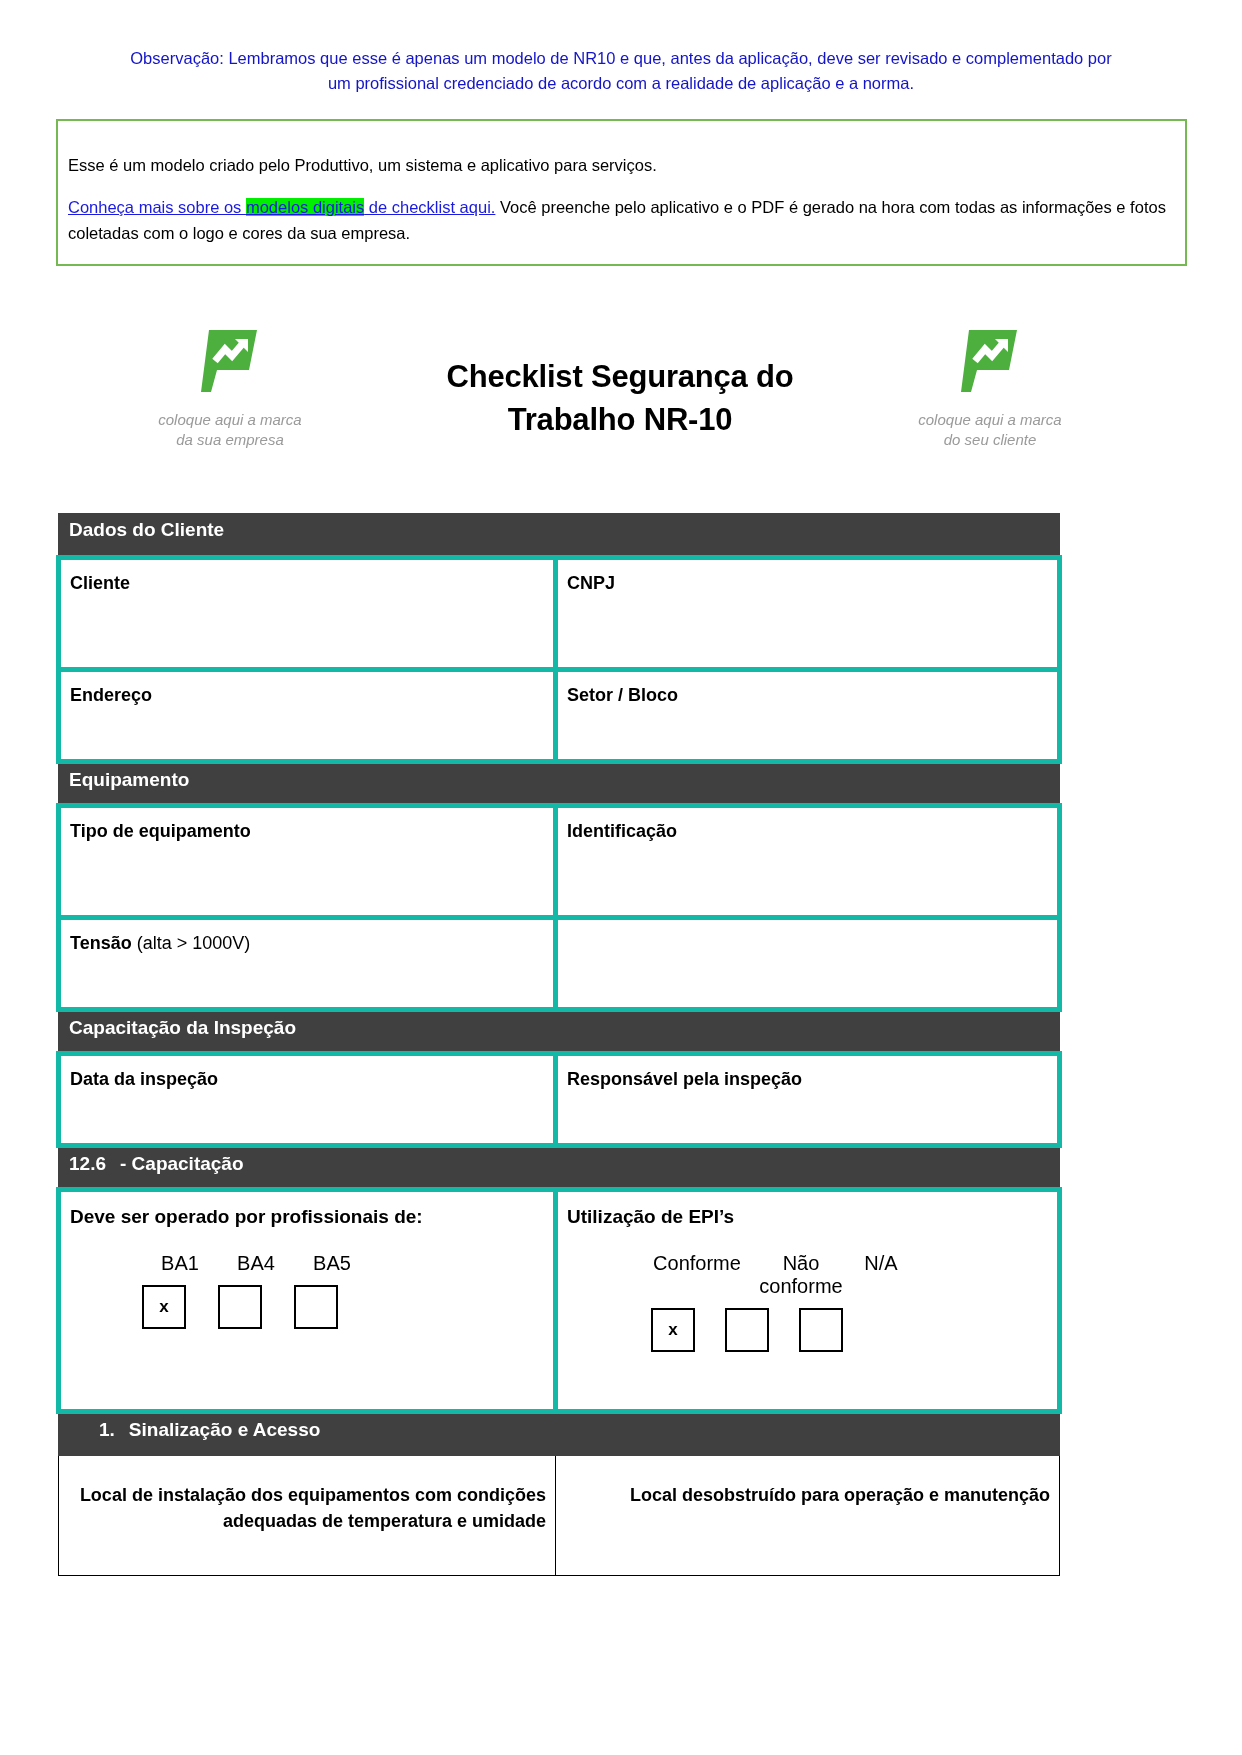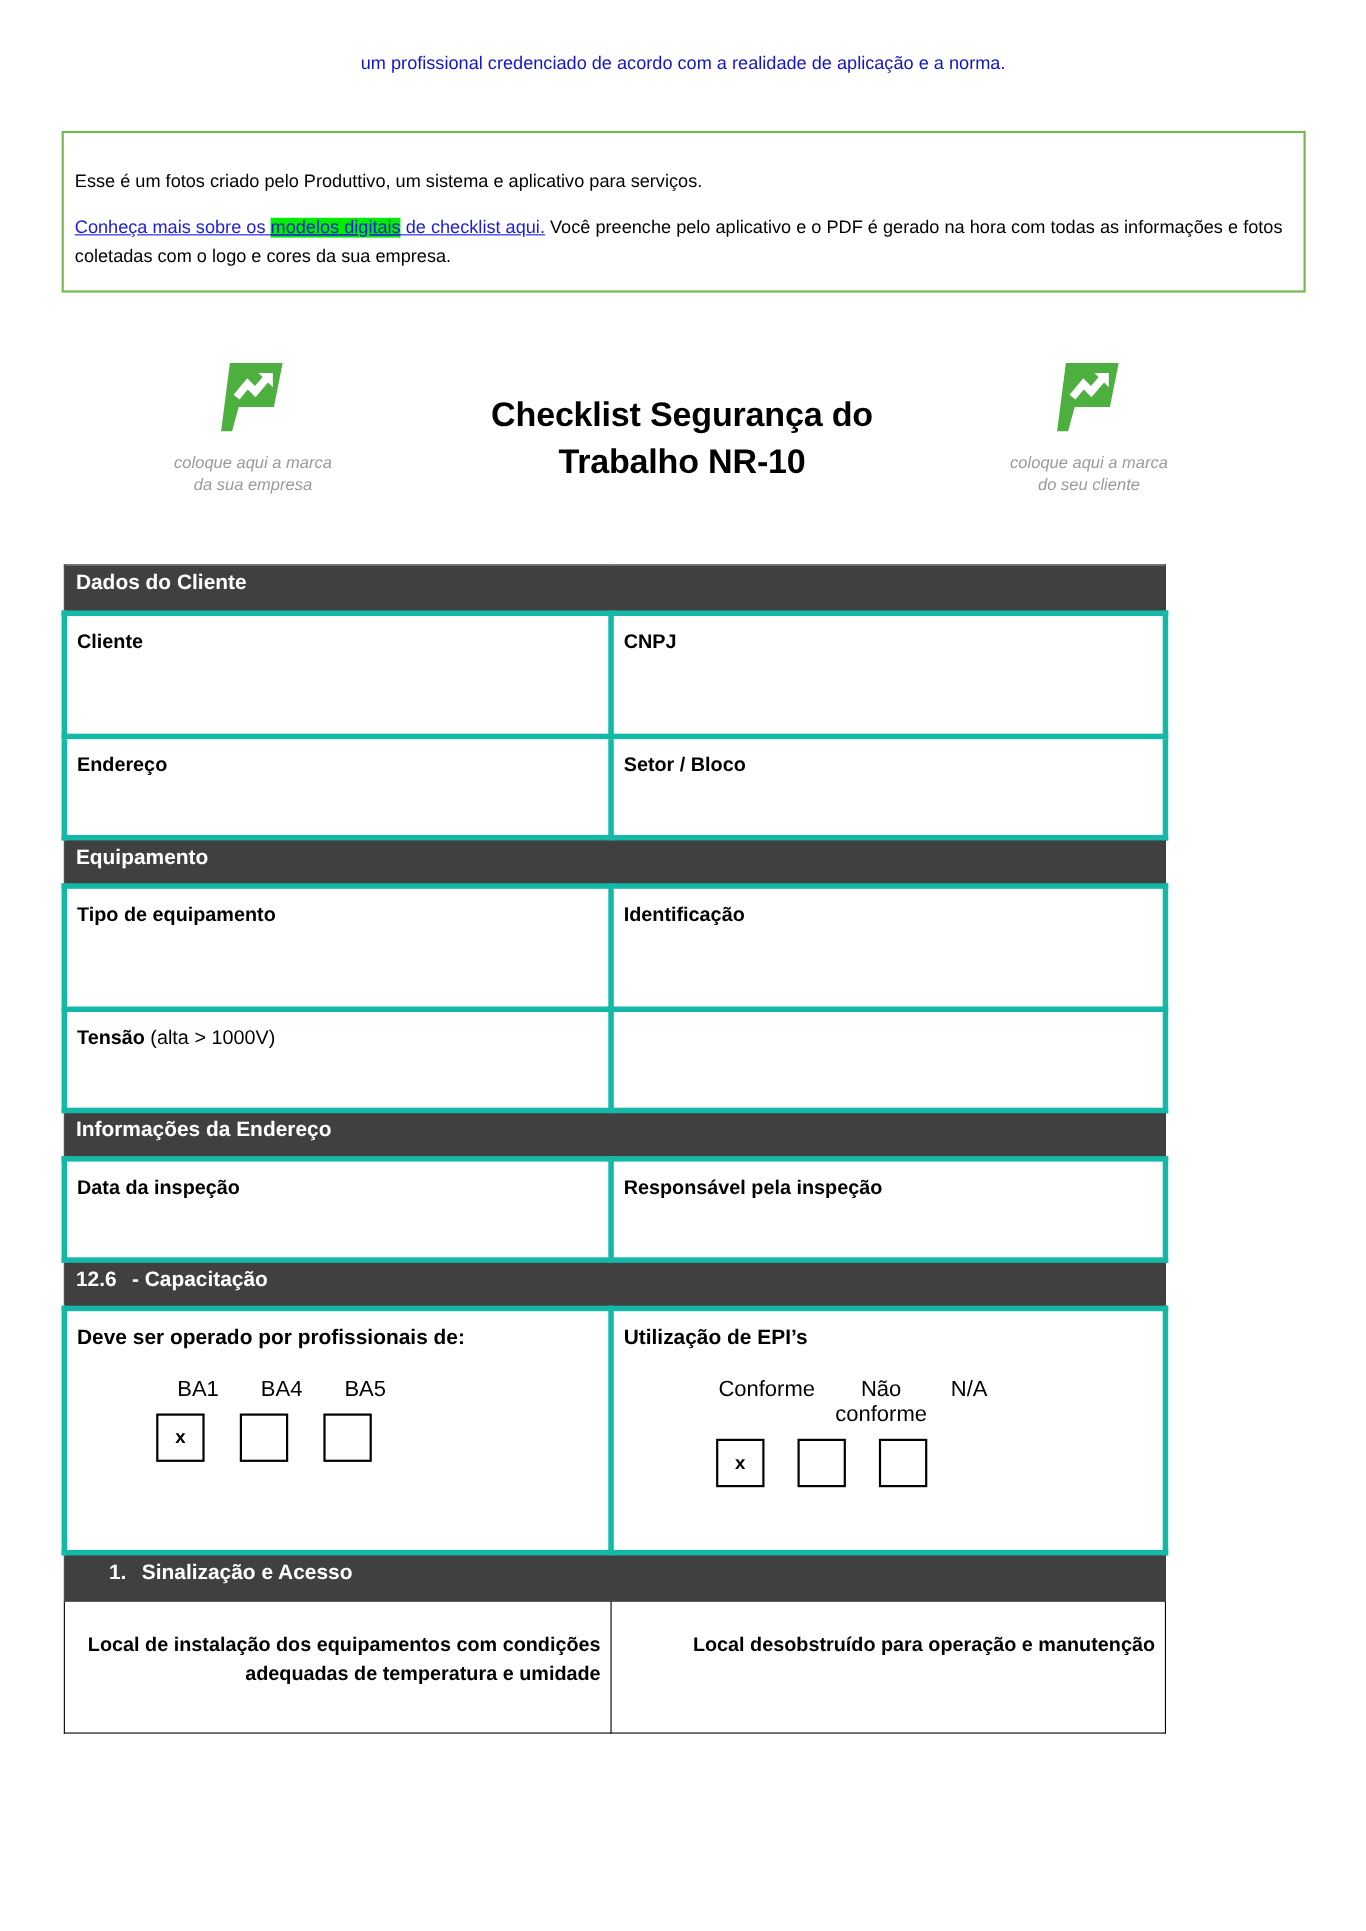--- a/index.html
+++ b/index.html
@@ -123,25 +123,26 @@
     height: 120px;
     text-align: right;
   }
 </style>
 </head>
 <body>
 
 <div class="page">
 
   <div class="obs">
+    <div>Observação: Lembramos que esse é apenas um modelo de NR10 e que, antes da aplicação, deve ser revisado e complementado por</div>
     <div>um profissional credenciado de acordo com a realidade de aplicação e a norma.</div>
   </div>
 
   <div class="infobox">
-    <div class="line1">Esse é um fotos criado pelo Produttivo, um sistema e aplicativo para serviços.</div>
+    <div class="line1">Esse é um modelo criado pelo Produttivo, um sistema e aplicativo para serviços.</div>
     <div class="para2">
       <a class="lnk" href="#"><span>Conheça mais sobre os </span><span class="hl">modelos digitais</span><span> de checklist aqui.</span></a><span> Você preenche pelo aplicativo e o PDF é gerado na hora com todas as informações e fotos coletadas com o logo e cores da sua empresa.</span>
     </div>
   </div>
 
   <div class="logo-left">
     <span class="logo-mark">
       <svg viewBox="0 0 62 66" width="62" height="66" aria-hidden="true">
         <path d="M10 2 L58 2 L50 42 L18 42 L12 64 L2 64 Z" fill="#4CAF3E"></path>
         <path d="M16 33 L26 21 L33 28 L45 14" stroke="#ffffff" stroke-width="7" fill="none" stroke-linejoin="miter"></path>
@@ -198,21 +199,21 @@
     <tr class="data-row">
       <td class="tall">Tipo de equipamento</td>
       <td class="tall">Identificação</td>
     </tr>
     <tr class="data-row">
       <td><span>Tensão</span><span class="reg"> (alta &gt; 1000V)</span></td>
       <td class="blank"></td>
     </tr>
 
     <tr class="sec-head">
-      <td colspan="2">Informações da Endereço</td>
+      <td colspan="2">Capacitação da Inspeção</td>
     </tr>
     <tr class="data-row">
       <td>Data da inspeção</td>
       <td>Responsável pela inspeção</td>
     </tr>
 
     <tr class="sec-head">
       <td colspan="2">
         <span class="num">12.6</span><span>- Capacitação</span>
       </td>

